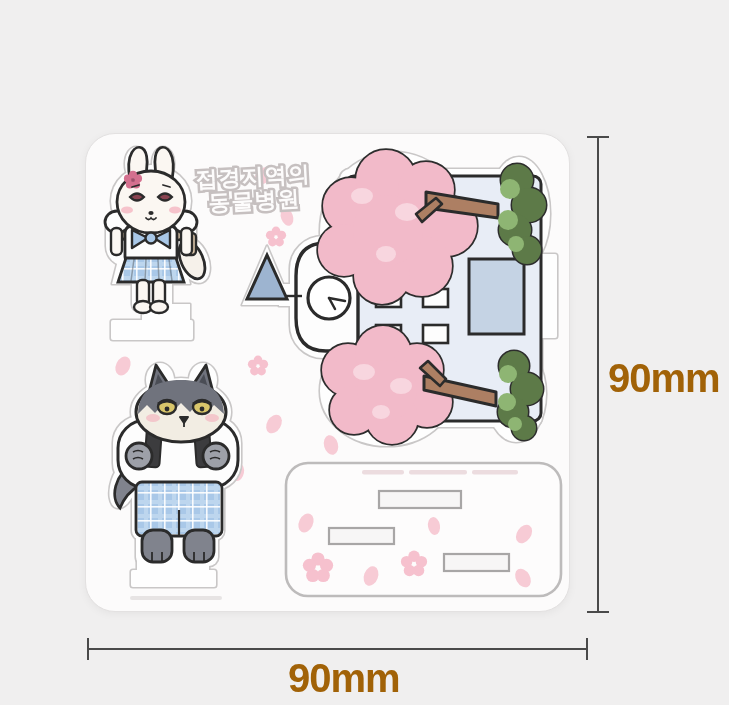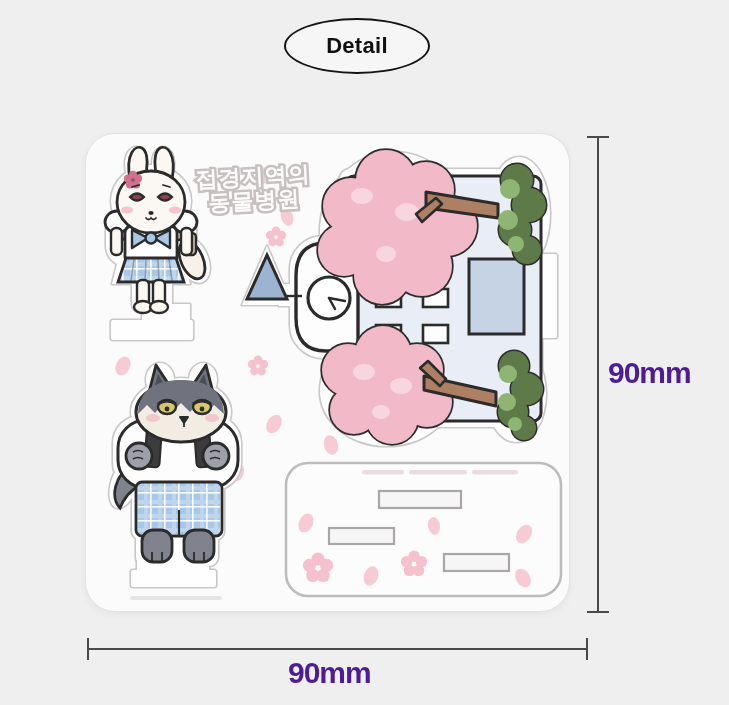--- a/index.html
+++ b/index.html
@@ -12,40 +12,37 @@
     font-size:22px;font-weight:700;color:#111;letter-spacing:.3px;
   }
   .plate{
     position:absolute;left:85px;top:133px;width:483px;height:477px;
     background:#fcfbfb;border:1px solid #e3e1e1;border-radius:30px;
     box-shadow:0 2px 8px rgba(0,0,0,.05);
   }
   .plate svg{position:absolute;left:0;top:0;}
   .dim-line{position:absolute;background:#4a4a4a;}
   .dim-label{
-    position:absolute;font-weight:700;color:#4c1d95;font-size:30px;
+    position:absolute;font-weight:700;color:#a16207;font-size:40px;
     letter-spacing:-1px;font-family:"Liberation Sans",sans-serif;
   }
   
   .sil-stroke{fill:#ffffff;stroke:#c9c7c7;stroke-width:3.2;stroke-linejoin:round;}
   .sil-fill{fill:#fefefe;stroke:none;}
   .cl-stroke{fill:#f2bac9;stroke:#2d2d2d;stroke-width:3.4;stroke-linejoin:round;}
   .cl-fill{fill:#f2bac9;stroke:none;}
   .gr-stroke{fill:#5d7a48;stroke:#2d2d2d;stroke-width:3;stroke-linejoin:round;}
   .gr-fill{fill:#5d7a48;stroke:none;}
   text{user-select:none;}
 </style>
 </head>
 <body>
 
 <div class="stage">
 
-  <div class="detail-badge">
-    <span>Detail</span>
-  </div>
 
   <div class="plate">
     <svg width="483" height="477" viewBox="0 0 483 477">
       <defs>
         <pattern id="plaid" width="14" height="14" patternUnits="userSpaceOnUse">
           <rect width="14" height="14" fill="#a9c8e8"></rect>
           <rect y="2" width="14" height="4" fill="#bdd6ee"></rect>
           <rect x="2" width="4" height="14" fill="#bdd6ee"></rect>
           <rect y="8" width="14" height="1.6" fill="#ffffff" opacity=".9"></rect>
           <rect x="8" width="1.6" height="14" fill="#ffffff" opacity=".9"></rect>

